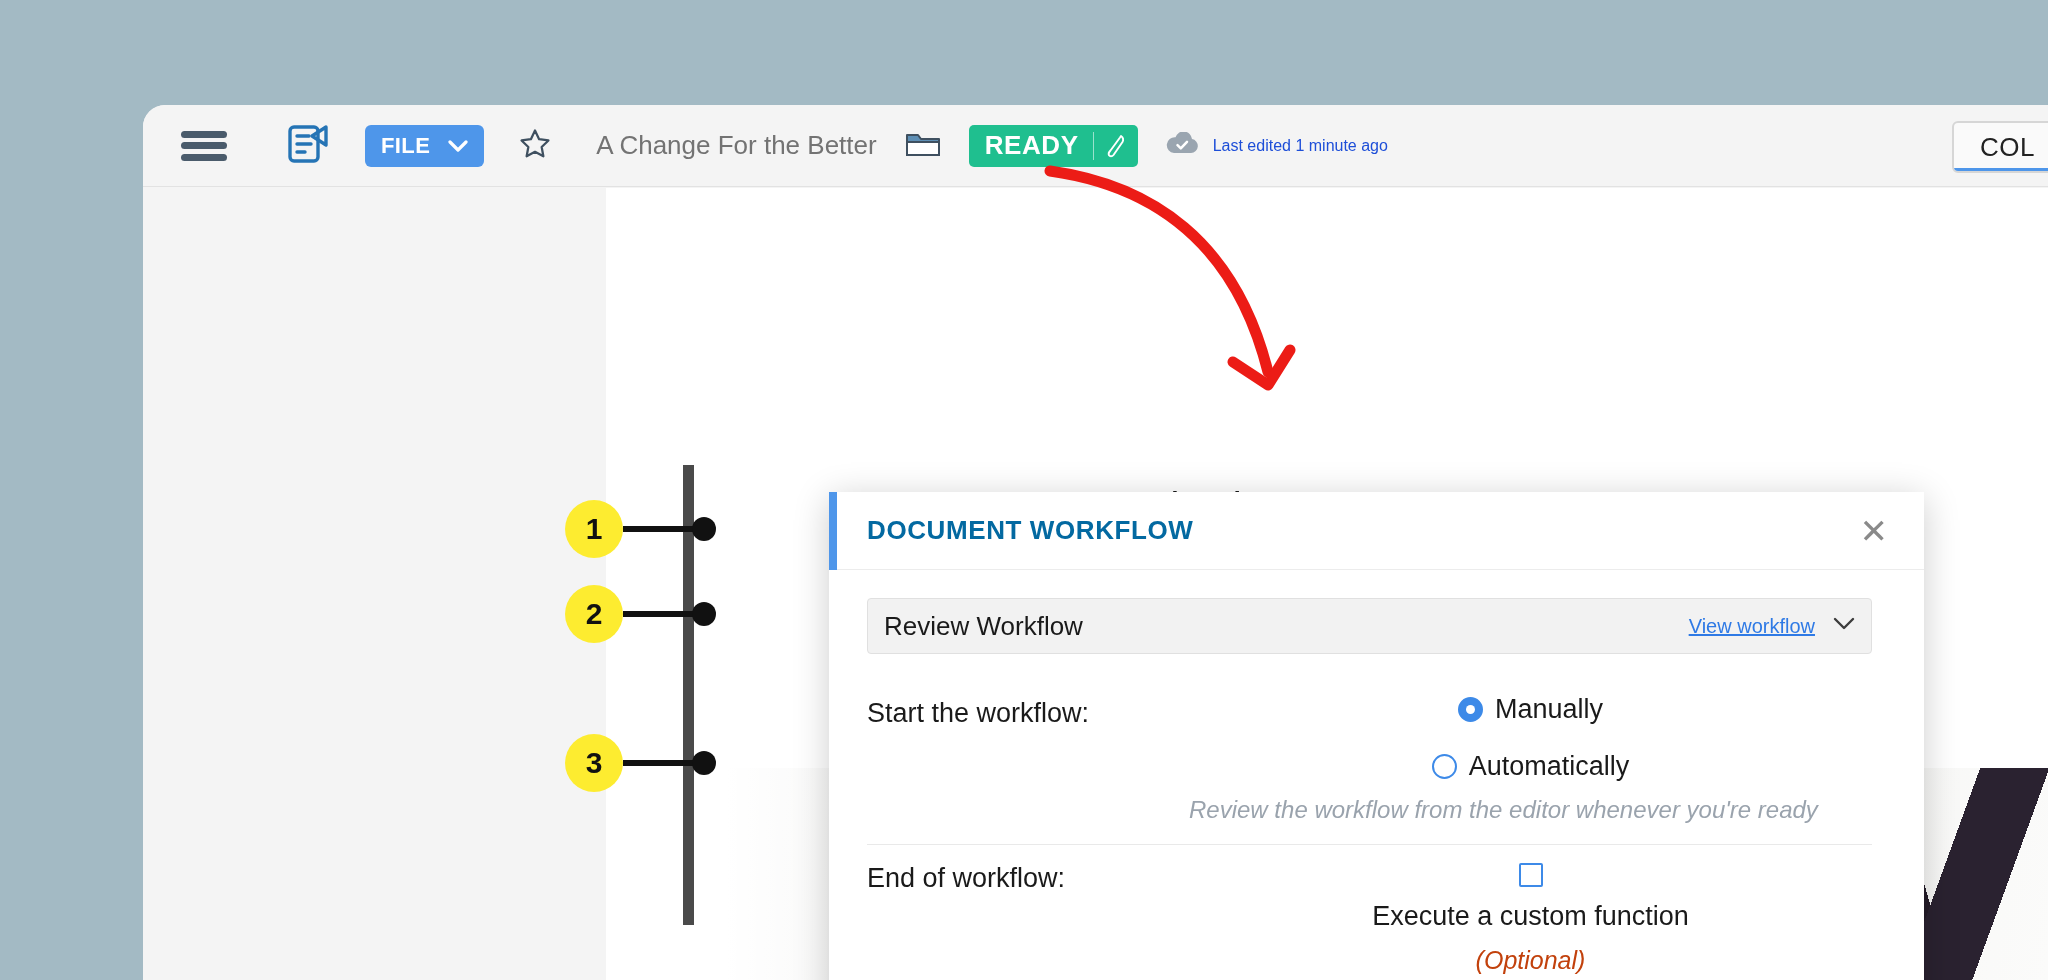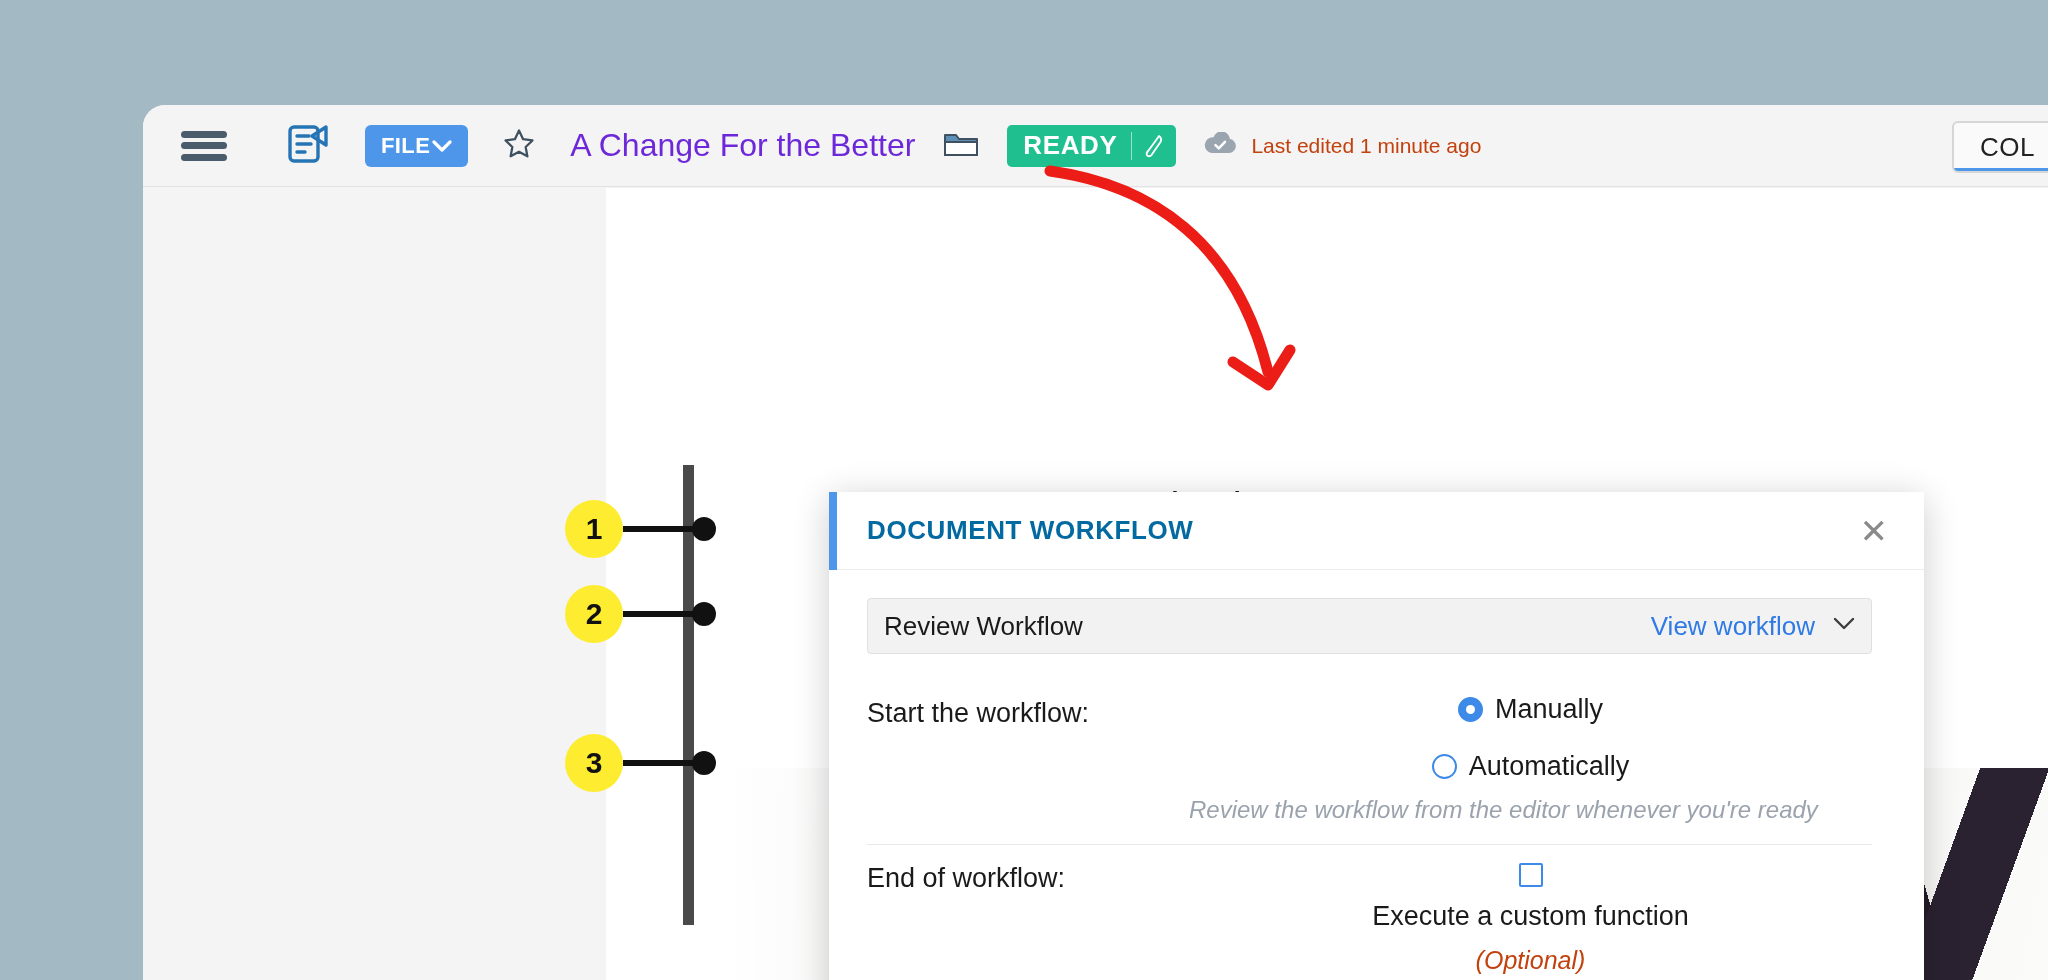--- a/index.html
+++ b/index.html
@@ -60,36 +60,36 @@
   .doc-icon { margin-left: 60px; flex: 0 0 auto; cursor: pointer; }
 
   .file-btn {
     margin-left: 36px;
     height: 42px;
     background: #4e96ea;
     color: #ffffff;
     border-radius: 6px;
     display: flex;
     align-items: center;
-    gap: 2px;
+    gap: 18px;
     padding: 0 16px;
     font-size: 22px;
     font-weight: bold;
     letter-spacing: .4px;
     cursor: pointer;
     flex: 0 0 auto;
     justify-content: center;
   }
 
   .star-btn { margin-left: 34px; cursor: pointer; flex: 0 0 auto; }
 
   #doc-title {
-    margin-left: 34px;
-    font-size: 32px;
-    color: #6d28d9;
+    margin-left: 44px;
+    font-size: 26px;
+    color: #737373;
     white-space: nowrap;
     flex: 0 0 auto;
   }
 
   .folder-btn { margin-left: 28px; cursor: pointer; flex: 0 0 auto; }
 
   .status-badge {
     margin-left: 28px;
     height: 42px;
     background: #1fbf8f;
@@ -119,22 +119,22 @@
   }
 
   .saved-state {
     margin-left: 28px;
     display: flex;
     align-items: center;
     gap: 13px;
     flex: 0 0 auto;
   }
   .saved-state .txt {
-    font-size: 21px;
-    color: #c2410c;
+    font-size: 16px;
+    color: #1d4ed8;
     white-space: nowrap;
   }
 
   #collab-btn {
     position: absolute;
     right: -44px;
     top: 16px;
     height: 52px;
     min-width: 140px;
     background: #fafafa;
@@ -319,22 +319,23 @@
     align-items: center;
     padding: 0 16px 0 16px;
     cursor: pointer;
   }
   .wf-select .value {
     font-size: 26px;
     color: #1a1a1a;
     flex: 1 1 auto;
   }
   .wf-select .view-link {
-    font-size: 26px;
+    font-size: 20px;
     color: #2f7ae5;
+    text-decoration: underline;
     margin-right: 18px;
     cursor: pointer;
   }
   .wf-select .chev { color: #3d3d3d; }
 
   
   .radio-group {
     display: flex;
     align-items: center;
     gap: 26px;

